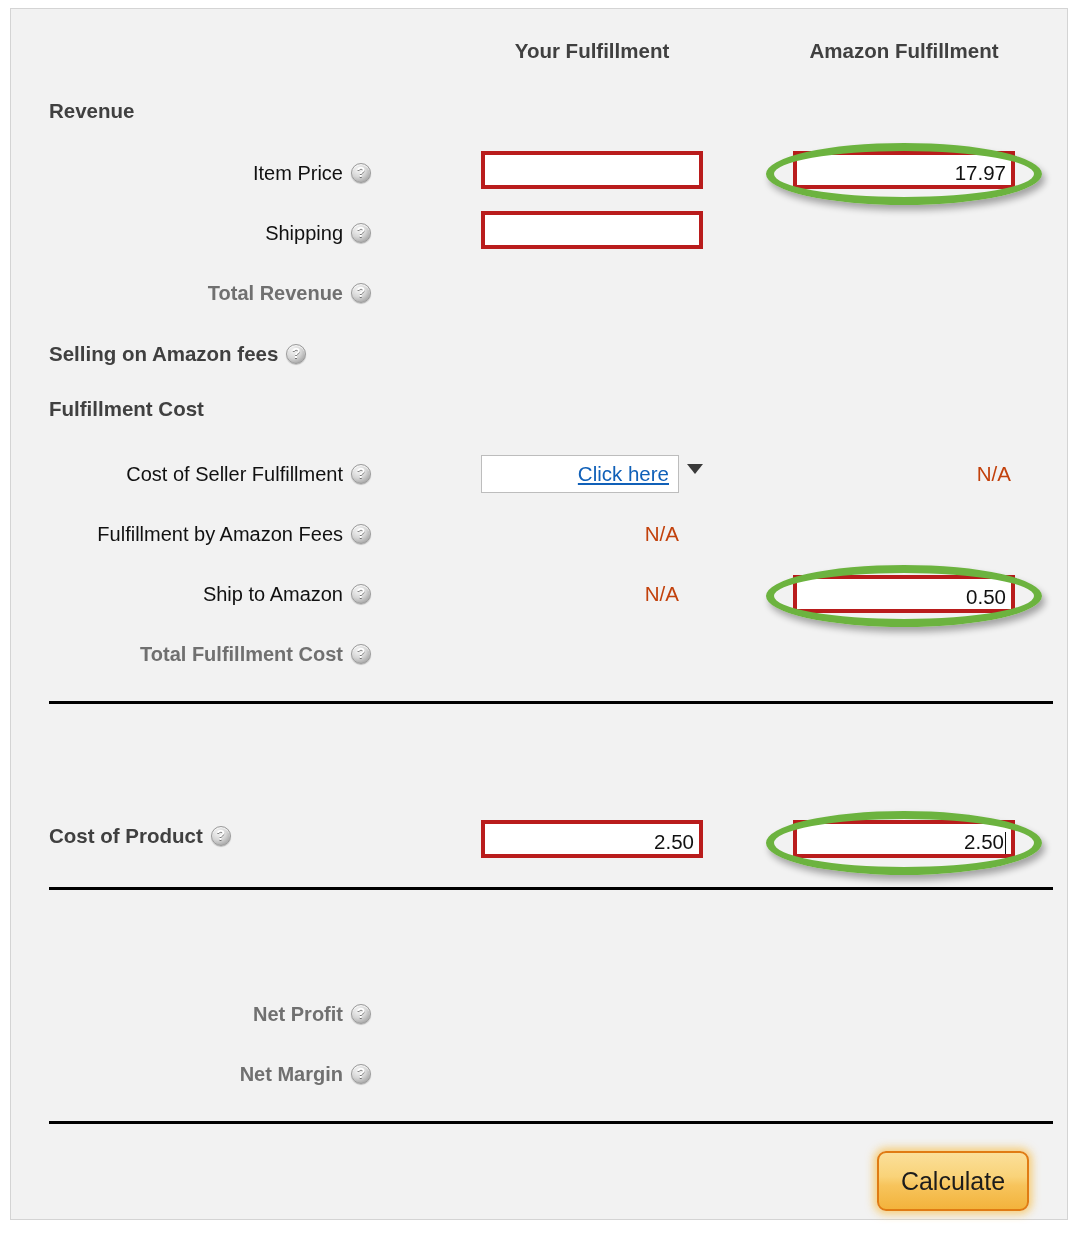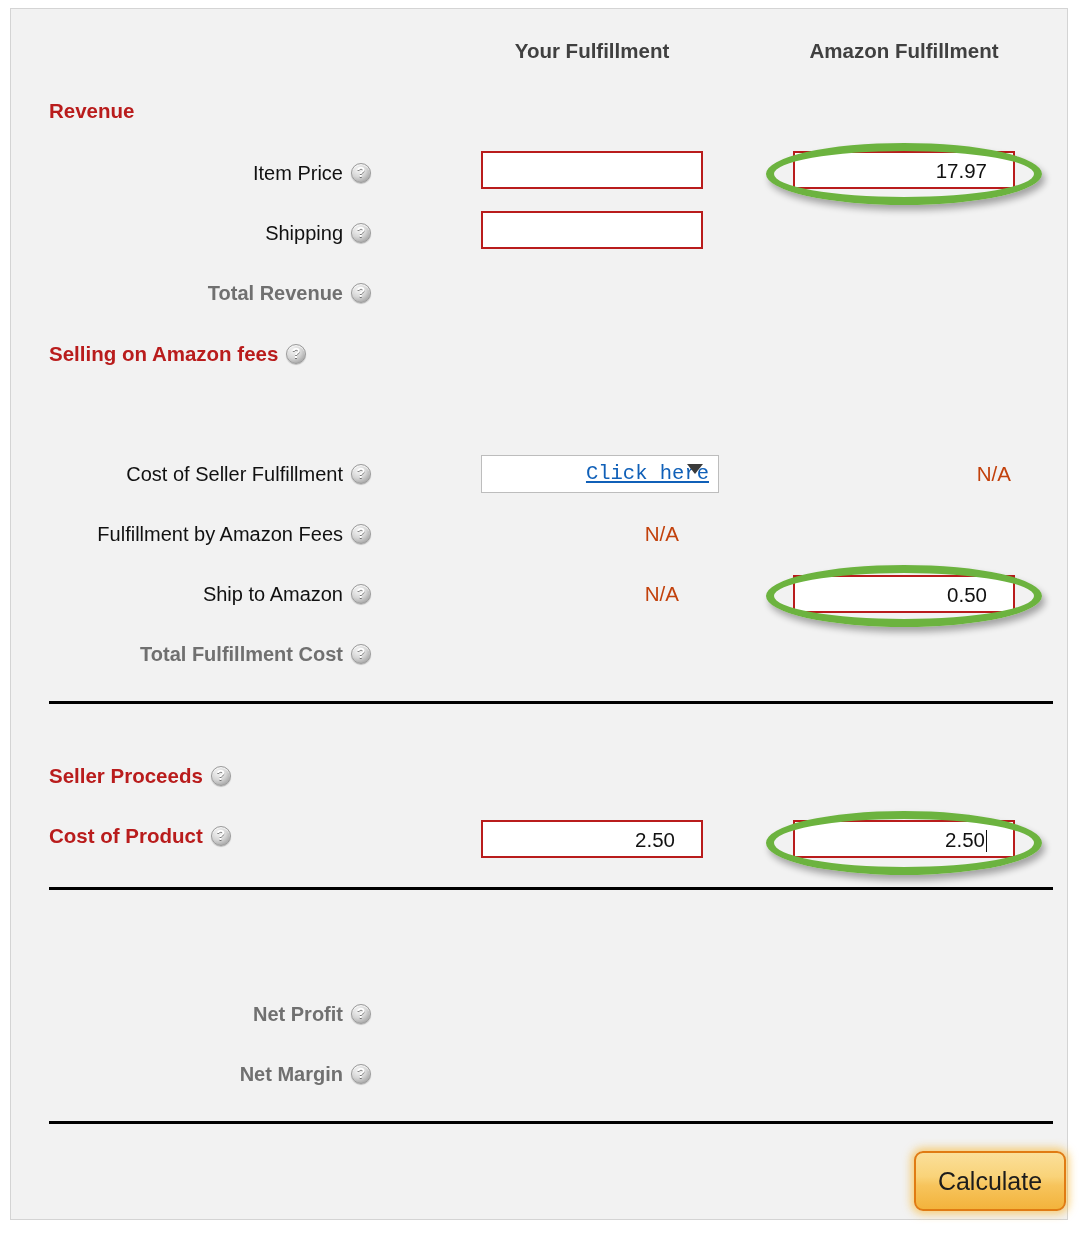--- a/index.html
+++ b/index.html
@@ -42,21 +42,21 @@
     white-space: nowrap;
   }
   .label-cell.normal { color: #111111; font-weight: normal; }
   .label-cell.muted  { color: #707070; font-weight: bold; }
 
   .section-label {
     position: absolute;
     left: 38px;
     font-size: 20.5px;
     font-weight: bold;
-    color: #b91c1c;
+    color: #404040;
     line-height: 44px;
     white-space: nowrap;
   }
 
   
   .help {
     display: inline-block;
     vertical-align: -3px;
     margin-left: 8px;
     width: 20px;
@@ -93,28 +93,28 @@
   }
   #head-your   { left: 470px; width: 222px; }
   #head-amazon { left: 782px; width: 222px; }
 
   
   .field {
     position: absolute;
     width: 222px;
     height: 38px;
     background: #ffffff;
-    border: 2px solid #b91c1c;
+    border: 4px solid #b91c1c;
     box-sizing: border-box;
     font-family: "Liberation Sans", sans-serif;
     font-size: 20.5px;
     color: #111111;
     text-align: right;
     line-height: 36px;
-    padding: 0 26px;
+    padding: 0 5px;
     white-space: nowrap;
     overflow: hidden;
   }
   .field.col-your   { left: 470px; }
   .field.col-amazon { left: 782px; }
 
   .caret {
     display: inline-block;
     width: 1px;
     height: 22px;
@@ -138,29 +138,28 @@
   
   .dropdown-wrap {
     position: absolute;
     left: 470px;
     width: 222px;
     height: 38px;
   }
   .dropdown-box {
     position: absolute;
     left: 0; top: 0;
-    width: 238px;
+    width: 198px;
     height: 38px;
     background: #ffffff;
     border: 1px solid #bdbdbd;
     box-sizing: border-box;
     text-align: right;
     line-height: 36px;
     padding-right: 9px;
-    font-family: Liberation Mono, monospace;
   }
   .dropdown-link {
     font-size: 20.5px;
     color: #1060b8;
     text-decoration: underline;
     cursor: pointer;
     white-space: nowrap;
   }
   .caret-down {
     position: absolute;
@@ -202,21 +201,20 @@
     border: 2px solid #e07b13;
     box-sizing: border-box;
     background: linear-gradient(to bottom, #fbdf9a 0%, #f9d379 42%, #f7c45c 58%, #f3b33c 100%);
     box-shadow: 0 0 9px 3px rgba(249,180,40,0.62);
     font-size: 25px;
     color: #1c1c1c;
     text-align: center;
     line-height: 56px;
     cursor: pointer;
     font-family: "Liberation Sans", sans-serif;
-    margin-left: 37px;
   }
 </style>
 </head>
 <body>
 
 <div class="panel">
 
   <div class="col-head" id="head-your">Your Fulfillment</div>
   <div class="col-head" id="head-amazon">Amazon Fulfillment</div>
 
@@ -233,20 +231,21 @@
     <div class="label-cell muted"><span>Total Revenue</span><span class="help"></span></div>
   </div>
 
   <div class="row" style="top:202px">
     <div class="label-cell normal"><span>Shipping</span><span class="help"></span></div>
     <div class="field col-your"></div>
   </div>
 
   <div class="section-label" style="top:323px"><span>Selling on Amazon fees</span><span class="help"></span></div>
 
+  <div class="section-label" style="top:378px">Fulfillment Cost</div>
 
   <div class="row" style="top:443px">
     <div class="label-cell normal"><span>Cost of Seller Fulfillment</span><span class="help"></span></div>
     <div class="dropdown-wrap" style="top:3px">
       <div class="dropdown-box">
         <span class="dropdown-link">Click here</span>
       </div>
       <div class="caret-down"></div>
     </div>
     <div class="na col-amazon">N/A</div>
@@ -263,21 +262,20 @@
     <div class="field col-amazon" style="top:3px">0.50</div>
   </div>
   <div class="ellipse" style="left:755px; top:556px; width:276px; height:62px"></div>
 
   <div class="row" style="top:623px">
     <div class="label-cell muted"><span>Total Fulfillment Cost</span><span class="help"></span></div>
   </div>
 
   <div class="rule" style="top:692px"></div>
 
-  <div class="section-label" style="top:745px"><span>Seller Proceeds</span><span class="help"></span></div>
 
   <div class="section-label" style="top:805px"><span>Cost of Product</span><span class="help"></span></div>
   <div class="field col-your" style="top:811px">2.50</div>
   <div class="field col-amazon" style="top:811px"><span>2.50</span><span class="caret"></span></div>
   <div class="ellipse" style="left:755px; top:802px; width:276px; height:64px"></div>
 
   <div class="rule" style="top:878px"></div>
 
 
   <div class="row" style="top:983px">

